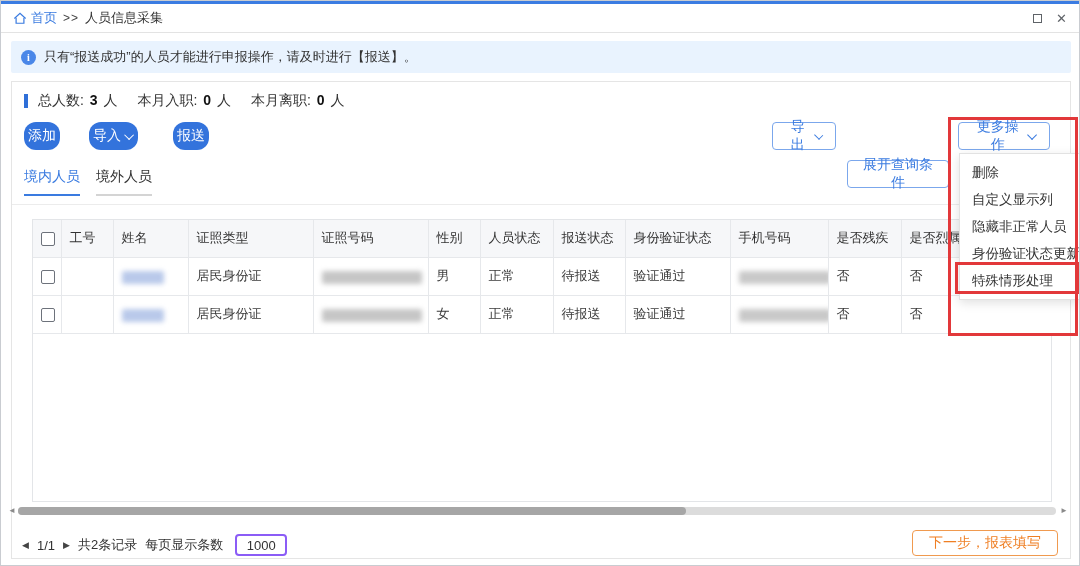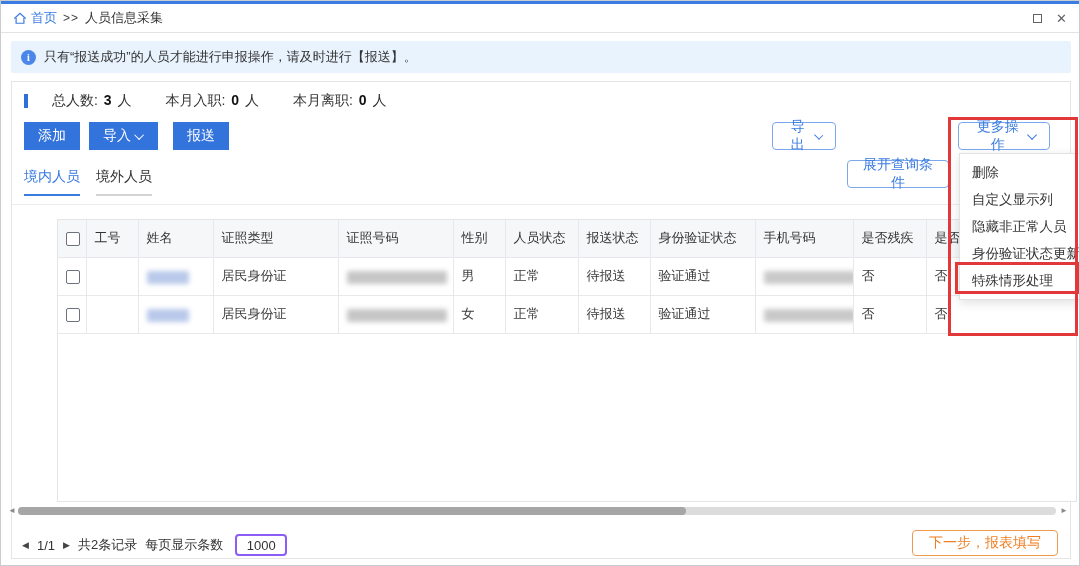--- a/index.html
+++ b/index.html
@@ -23,44 +23,44 @@
   .banner { position:absolute; left:10px; top:40px; width:1060px; height:32px;
     background:#e9f3fe; border-radius:2px; display:flex; align-items:center; padding:0 10px; gap:8px; }
   .info-ic { width:15px; height:15px; border-radius:50%; background:#4a87e8; color:#fff;
     font-size:10px; font-weight:bold; display:flex; align-items:center; justify-content:center;
     font-family:"Liberation Serif",serif; flex:0 0 15px; }
   .banner-text { font-size:13px; color:#333; }
   
   .panel { position:absolute; left:10px; top:80px; width:1060px; height:478px;
     border:1px solid #e5e5e5; background:#fff; }
   
-  .stats { position:absolute; left:12px; top:10px; display:flex; align-items:center; gap:20px;
+  .stats { position:absolute; left:12px; top:10px; display:flex; align-items:center; gap:6px;
     font-size:14px; color:#333; }
   .stats .bar { width:4px; height:14px; background:#2f6fd8; margin-right:4px; }
   .stats b { color:#111; padding:0 2px; }
   .stats .grp { margin-right:14px; }
   
   .toolbar { position:absolute; left:0; top:38px; width:100%; height:32px; }
   .btn-blue { position:absolute; top:2px; height:28px; background:#3373dc; color:#fff;
-    border:none; border-radius:0; font-size:14px; padding:0 14px;
+    border:none; border-radius:12px; font-size:14px; padding:0 4px;
     display:inline-flex; align-items:center; gap:6px; cursor:pointer; font-family:inherit; }
   .btn-line { position:absolute; top:2px; height:28px; background:#fff; color:#3a7be0;
     border:1px solid #7ba7ec; border-radius:4px; font-size:14px; padding:0 12px;
     display:inline-flex; align-items:center; justify-content:center; gap:6px; cursor:pointer; font-family:inherit; }
   .chev { width:7px; height:7px; border-left:1.5px solid currentColor; border-bottom:1.5px solid currentColor;
     transform:rotate(-45deg) translateY(-2px); display:inline-block; }
   
   .tabs { position:absolute; left:12px; top:86px; display:flex; gap:16px; font-size:14px; }
   .tab { padding-bottom:8px; cursor:pointer; }
   .tab.active { color:#3a7be0; border-bottom:2px solid #3a7be0; }
   .tab.inactive { color:#333; border-bottom:2px solid #d4d4d4; }
   .tabs-divider { position:absolute; left:0; top:122px; width:100%; height:1px; background:#ececec; }
   
   .table-wrap { position:absolute; left:20px; top:137px; width:1020px; height:283px;
-    border:1px solid #e3e5e8; background:#fff;margin-left:25px; }
+    border:1px solid #e3e5e8; background:#fff; }
   table { border-collapse:collapse; table-layout:fixed; width:1020px; font-size:13px; color:#3a3a3a; }
   th, td { border-right:1px solid #e6e8eb; border-bottom:1px solid #e6e8eb;
     padding:0 8px; height:37px; text-align:left; font-weight:normal; white-space:nowrap; overflow:hidden; }
   th:last-child, td:last-child { border-right:none; }
   thead th { background:#f6f7f9; height:37px; color:#333; }
   tbody td { height:38px; background:#fff; }
   .cb { width:14px; height:14px; border:1px solid #6d727b; border-radius:2px; background:#fff;
     display:inline-block; vertical-align:middle; cursor:pointer; }
   .redact { display:inline-block; height:13px; border-radius:2px; filter:blur(2.5px); vertical-align:middle; }
   .redact.name { width:42px; background:#b9c9ea; }

